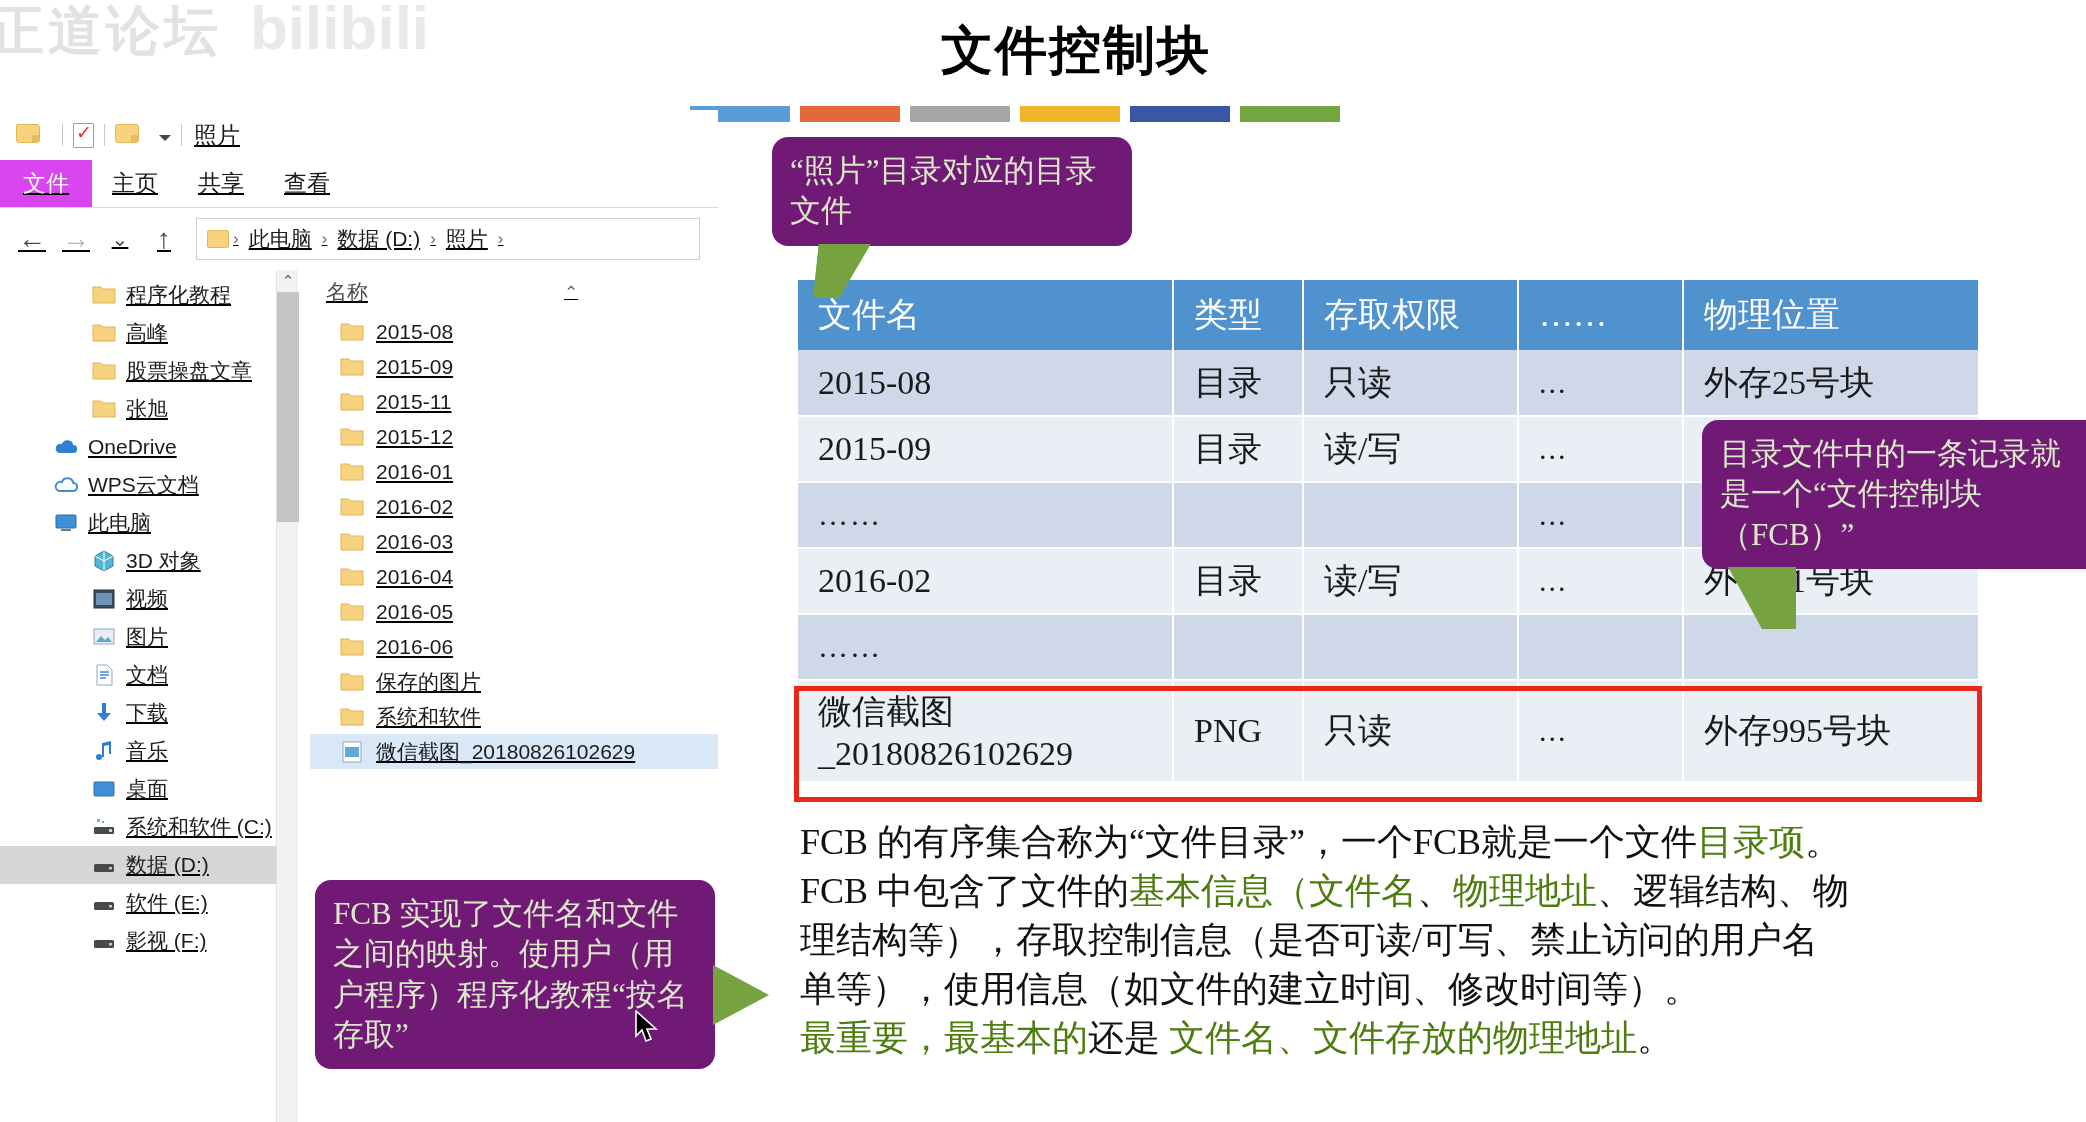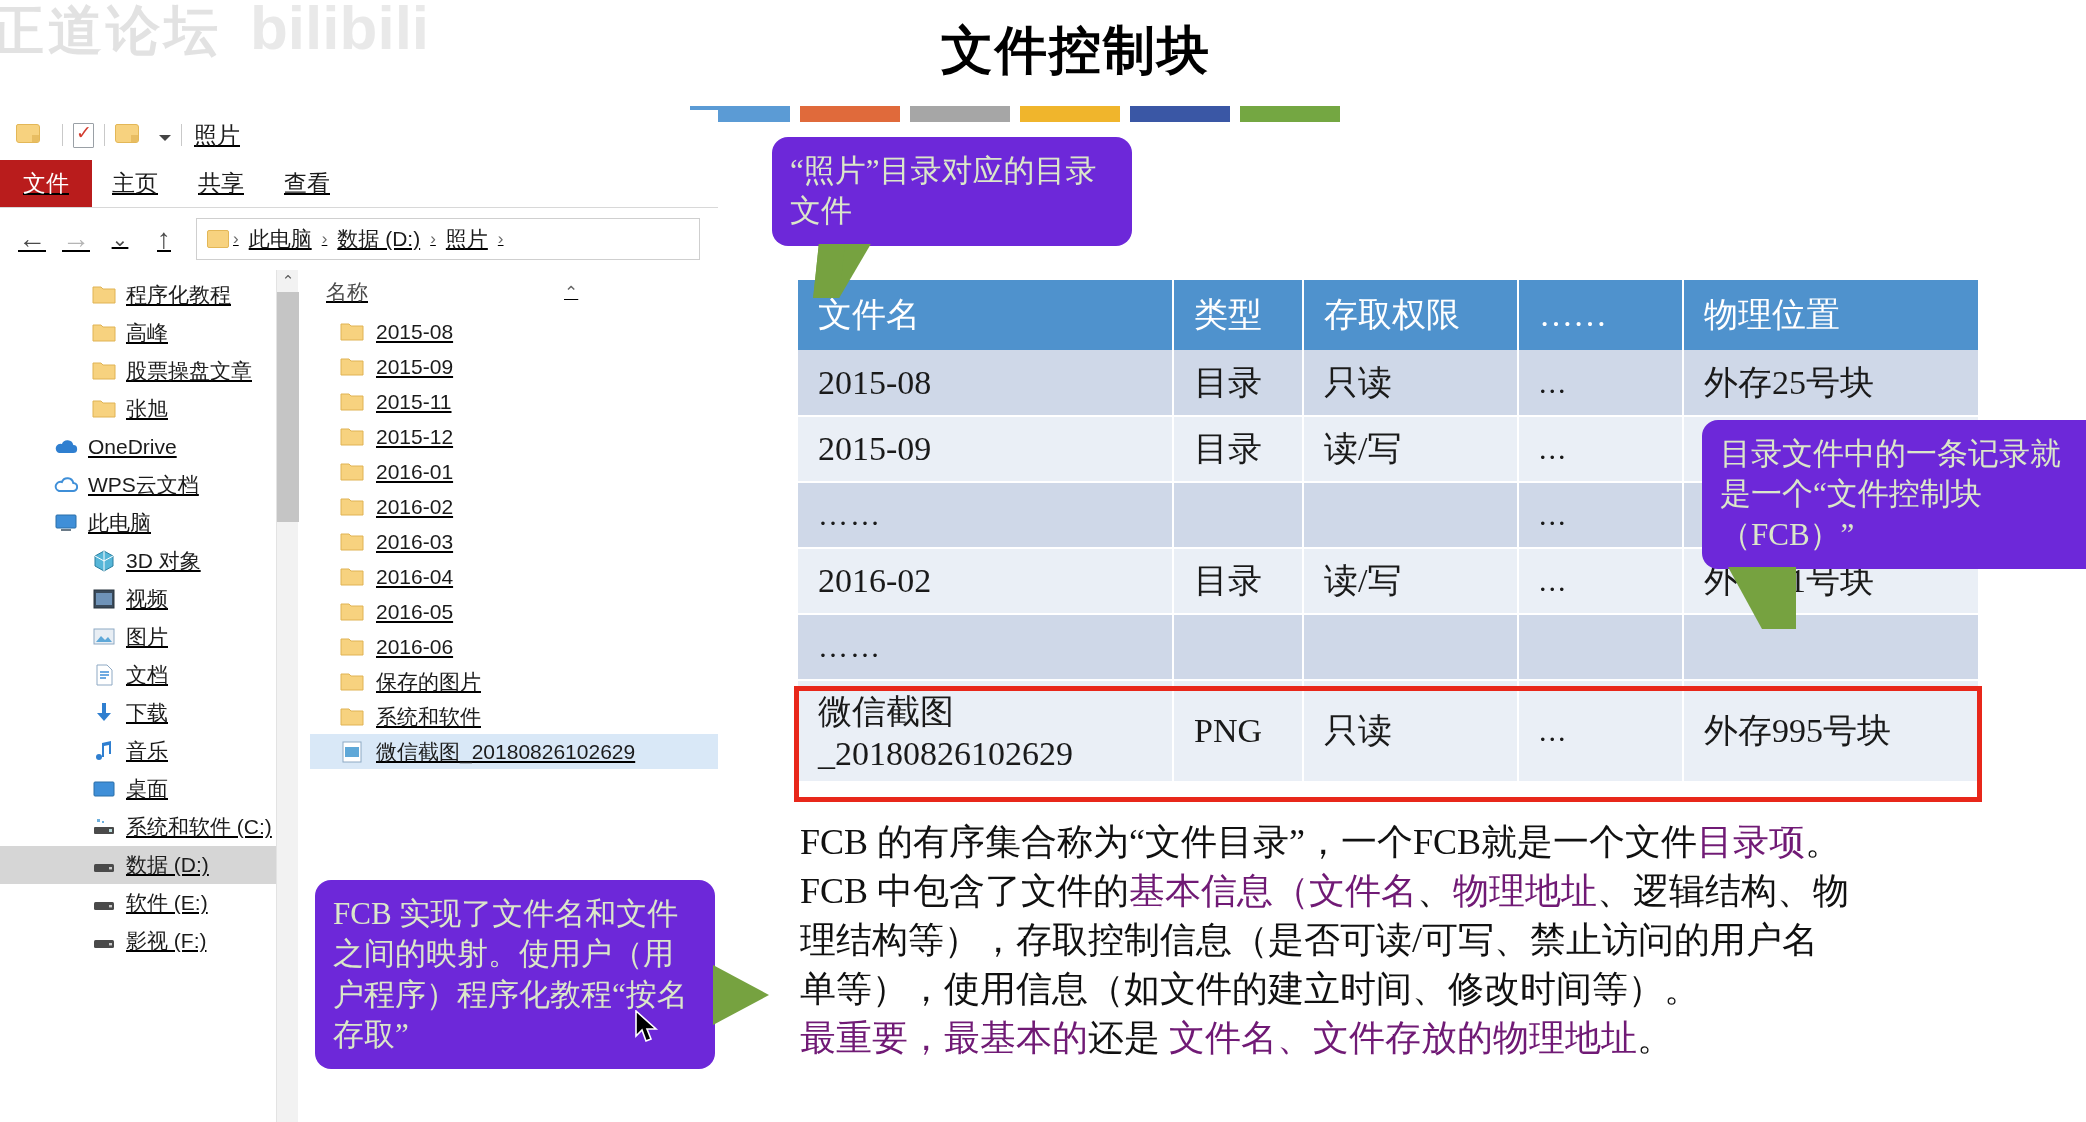--- a/index.html
+++ b/index.html
@@ -53,21 +53,21 @@
   }
   .caret-dn { width:0;height:0;border-left:6px solid transparent;border-right:6px solid transparent;
     border-top:6px solid #444; margin-left:8px; margin-top:6px; }
   .title-txt { font-size: 23px; color:#1b1b1b; margin-left: 2px; }
 
   .exp-ribbon { height: 48px; display:flex; align-items:stretch; border-bottom:1px solid #d8d8d8; }
   .rb-tab {
     display:flex; align-items:center; justify-content:center;
     font-size: 23px; color:#1b1b1b; padding: 0 20px; min-width: 60px;
   }
-  .rb-tab.active { background:#b91c1c; color:#ffffff; min-width: 92px; }
+  .rb-tab.active { background:#d946ef; color:#ffffff; min-width: 92px; }
 
   .exp-addr { height: 62px; display:flex; align-items:center; padding-left: 12px; gap: 4px; }
   .navbtn { width:40px;height:40px; display:flex;align-items:center;justify-content:center;
     font-size:28px; color:#4a4a4a; }
   .navbtn.dim { color:#b5b5b5; }
   .addr-box {
     flex:1; height: 42px; margin-left: 8px; margin-right: 18px;
     border:1px solid #cfcfcf; background:#fff; display:flex; align-items:center;
     padding-left: 10px; gap: 4px;
   }
@@ -136,21 +136,21 @@
   #fcb-table tr.even td { background:#eaeff6; }
   #fcb-table .dots { font-size: 30px; letter-spacing: 2px; }
 
   .redbox {
     position:absolute; left: 794px; top: 686px; width: 1188px; height: 116px;
     border: 5px solid #e8271a; pointer-events:none;
   }
 
   
   .callout {
-    position:absolute; background:#6d28d9; border-radius: 16px;
+    position:absolute; background:#701a75; border-radius: 16px;
     color: #dbe7c9; font-size: 31px; line-height: 1.30;
     font-family: "Liberation Serif", "DejaVu Serif", serif;
     padding: 14px 18px;
   }
   .callout .tail {
     position:absolute; width:0;height:0;
   }
 
   #callout-dir { left: 772px; top: 137px; width: 360px; }
   #callout-dir .tail {
@@ -177,21 +177,21 @@
     border-bottom: 30px solid transparent;
     border-left: 56px solid #76a240;
   }
 
   
   #para {
     position:absolute; left: 800px; top: 818px; width: 1290px;
     font-size: 36px; line-height: 1.36; color:#111111;
     font-family: "Liberation Serif", "DejaVu Serif", serif;
   }
-  #para .red { color:#701a75; }
+  #para .red { color:#4d7c0f; }
 
   
   #cursor { position:absolute; left: 634px; top: 1010px; width:26px;height:34px; }
 </style>
 </head>
 <body>
 
 <div id="stage">
 
   <div class="watermark">

